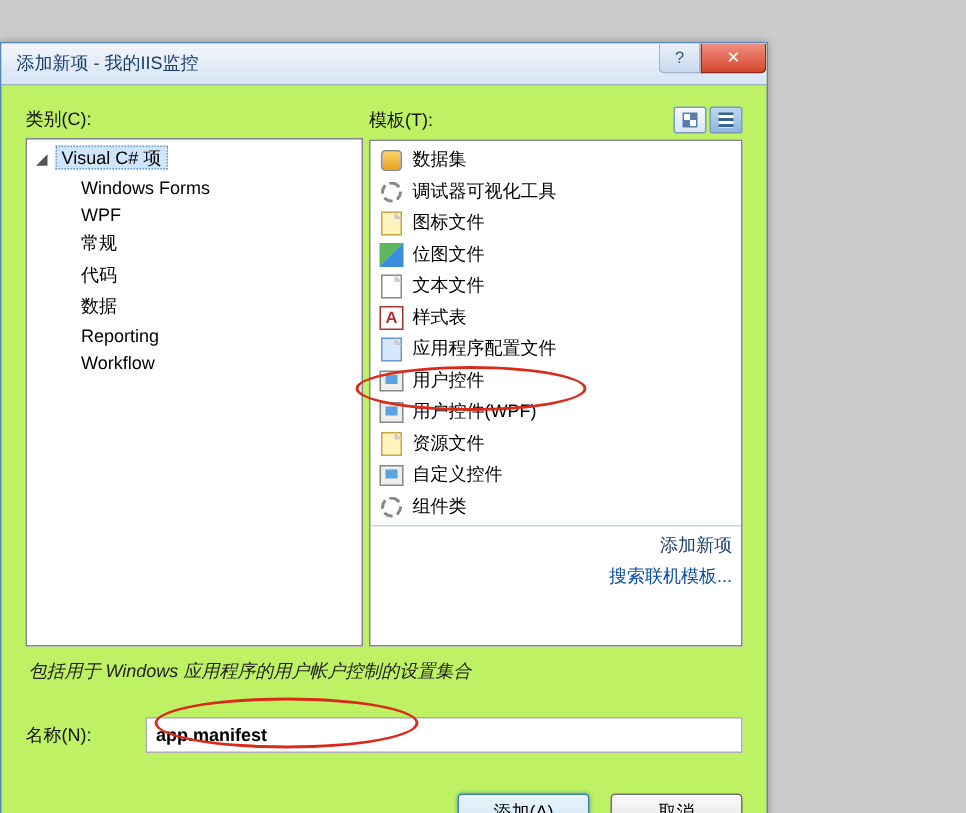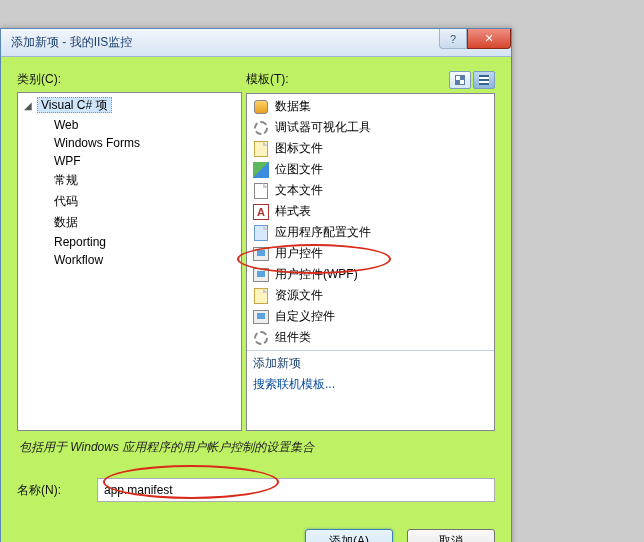--- a/index.html
+++ b/index.html
@@ -9,38 +9,38 @@
 .titlebar .title { color: #1a3e6e; font-size: 12px; }
 .win-buttons { position: absolute; right: 0; top: 0; display: flex; }
 .win-btn { width: 28px; height: 20px; border: 1px solid #9db5cf; border-top: none; background: linear-gradient(#eaf1fb, #c9daed); display: flex; align-items: center; justify-content: center; font-size: 11px; color: #3a5a7a; }
 .win-btn.help { border-radius: 0 0 0 4px; }
 .win-btn.close { width: 44px; background: linear-gradient(#f08f82, #d6462e); color: #fff; border-color: #8a2a1a; border-radius: 0 0 4px 0; }
 .dialog-body { padding: 14px 16px 16px 16px; height: calc(100% - 28px); display: flex; flex-direction: column; }
 .panels { display: flex; gap: 4px; height: 360px; }
 .panel-left { width: 225px; display: flex; flex-direction: column; }
 .panel-right { flex: 1; display: flex; flex-direction: column; }
 .panel-label { margin-bottom: 4px; color: #111; }
-.toolbar-right { display:flex; }
+.toolbar-right { display:flex; align-items:center; }
 .view-btns { margin-left:auto; display:flex; gap:2px; }
 .view-btn { width:22px; height:18px; border:1px solid #7a9cc2; background: linear-gradient(#f5f9fe,#d8e6f5); display:flex; align-items:center; justify-content:center; border-radius:2px; }
 .view-btn.active { background: linear-gradient(#bdd7f0,#8fb6dd); }
 .listbox { flex: 1; background: #fff; border: 1px solid #828790; overflow: auto; padding: 2px 0; }
 .tree-item { padding: 2px 6px 2px 18px; cursor: default; white-space: nowrap; }
 .tree-item.root { padding-left: 6px; position: relative; }
 .tree-item.root .arrow { color:#555; margin-right:2px; font-size:10px; }
 .tree-item.root .lbl { background: #cfe5fb; border: 1px dotted #6a9bd0; padding: 0 3px; }
 .tree-item.child { padding-left: 36px; }
 .tpl-item { display: flex; align-items: center; gap: 6px; padding: 2px 6px; cursor: default; white-space: nowrap; }
 .tpl-icon { width: 16px; height: 16px; flex: 0 0 16px; display:flex; align-items:center; justify-content:center; }
 .section-sep { color: #1a3e6e; padding: 4px 6px 2px 6px; border-top: 1px solid #c5d2e0; margin-top: 2px; }
 .link-item { color: #0b4ea0; padding: 2px 6px; }
 .desc { margin: 8px 2px 0 2px; color: #222; font-style: italic; }
 .name-row { display: flex; align-items: center; margin-top: 22px; gap: 20px; }
 .name-label { color: #111; width: 60px; }
-.name-input { flex: 1; height: 24px; border: 1px solid #abadb3; padding: 2px 6px; font-size: 12px; }
+.name-input { flex: 1; height: 24px; border: 1px solid #abadb3; padding: 2px 6px; font-size: 12px; font-weight: bold; }
 .buttons-row { margin-top: auto; display: flex; justify-content: flex-end; gap: 14px; padding-top: 14px; }
 .btn { min-width: 88px; height: 24px; border: 1px solid #707070; background: linear-gradient(#fafafa,#e4e4e4); border-radius: 3px; cursor: pointer; }
 .btn.primary { border: 1px solid #3c7fb1; box-shadow: 0 0 3px rgba(60,127,177,.6); background: linear-gradient(#eaf4fb,#cfe6f6); }
 .watermark { position:absolute; right:3px; bottom:10px; color:#d64a2e; font-weight:bold; font-size:13px; letter-spacing:1px; pointer-events:none; }
 .annot { position:absolute; border:2px solid #d92a1a; border-radius:50%; pointer-events:none; }
 .window { position: relative; }
 
 .ico-file{ width:14px;height:16px;border:1px solid #888;background:#fff;position:relative;}
 .ico-file:before{content:"";position:absolute;right:-1px;top:-1px;width:0;height:0;border-top:5px solid #fff0;border-left:5px solid #ccc;}
 .ico-yellow{ background:#fff4c0; border-color:#c6a640;}
@@ -64,21 +64,20 @@
       <div class="win-btn close">✕</div>
     </div>
   </div>
   <div class="dialog-body">
 
     <div class="panels">
       <div class="panel-left">
         <div class="panel-label">类别(C):</div>
         <div class="listbox">
           <div class="tree-item root"><span class="arrow">◢</span> <span class="lbl">Visual C# 项</span></div>
-          <div class="tree-item child">Web</div>
           <div class="tree-item child">Windows Forms</div>
           <div class="tree-item child">WPF</div>
           <div class="tree-item child">常规</div>
           <div class="tree-item child">代码</div>
           <div class="tree-item child">数据</div>
           <div class="tree-item child">Reporting</div>
           <div class="tree-item child">Workflow</div>
         </div>
       </div>
 
@@ -87,21 +86,21 @@
           <span>模板(T):</span>
           <div class="view-btns">
             <div class="view-btn">
                 <span style="width:10px;height:10px;border:1px solid #5a7ea8;background:conic-gradient(#5a7ea8 0 25%,#fff 0 50%,#5a7ea8 0 75%,#fff 0);"></span>
               </div>
             <div class="view-btn active">
                 <span style="width:10px;height:10px;background:repeating-linear-gradient(#39638f 0 2px,#fff 2px 4px);"></span>
               </div>
           </div>
         </div>
-        <div class="listbox" style="position:relative;">
+        <div class="listbox" style="position:relative;text-align:right;">
           <div class="tpl-item">
               <span class="tpl-icon">
                 <span class="ico-db"></span>
               </span>
               <span>数据集</span>
             </div>
           <div class="tpl-item">
               <span class="tpl-icon">
                 <span class="ico-gear"></span>
               </span>

